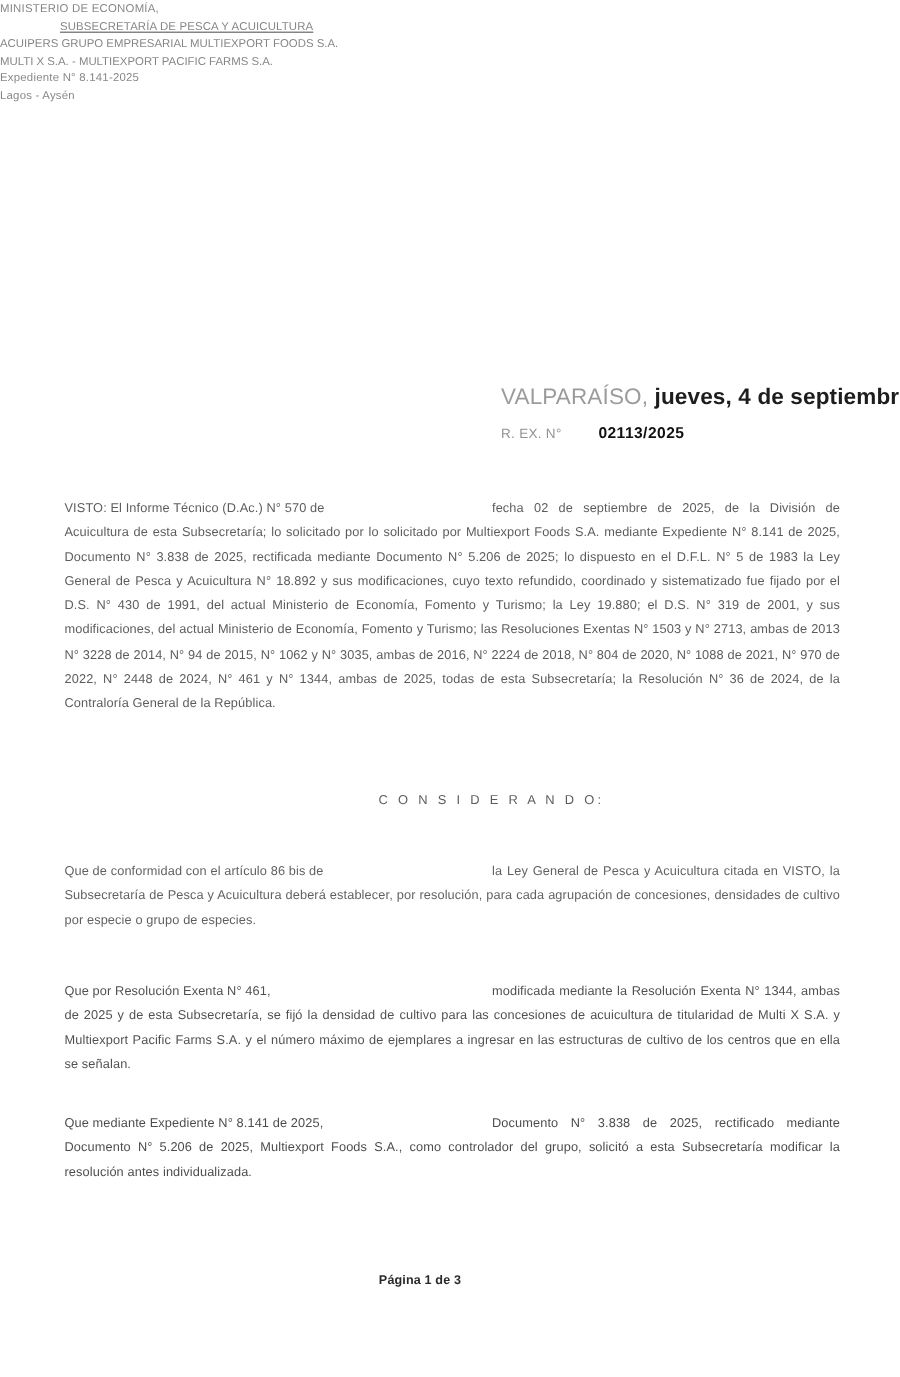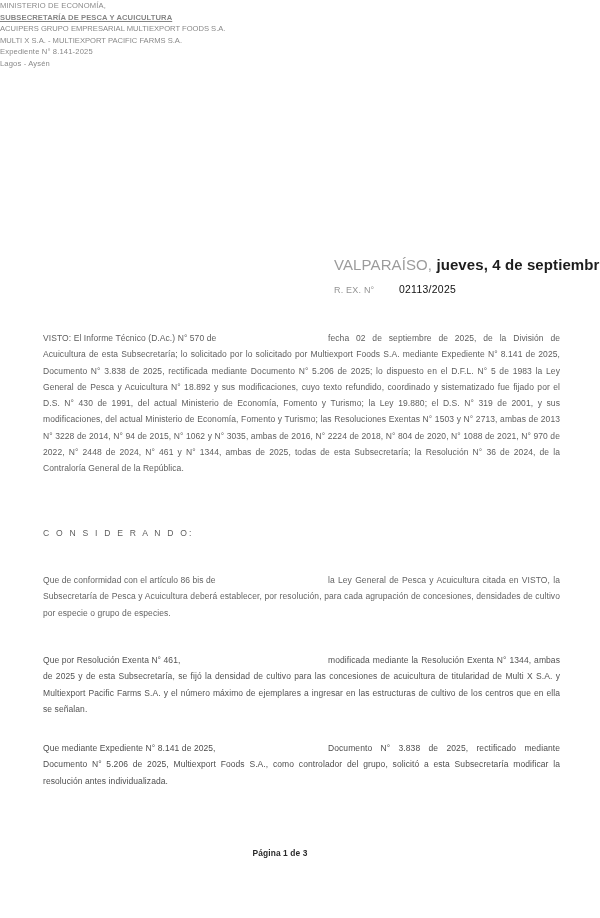--- a/index.html
+++ b/index.html
@@ -29,23 +29,24 @@
     top: 0;
     width: 370px;
     font-size: 7.6px;
     line-height: 11.6px;
     letter-spacing: 0.15px;
     color: #3a3a3a;
     opacity: 0.62;
   }
   .letterhead .lh-line { white-space: nowrap; }
   .letterhead .lh-strong {
-    font-weight: bold;
+    font-weight: normal;
     text-decoration: underline;
     letter-spacing: 0.1px;
+    margin-left: 40px;
   }
   .letterhead .lh-wide { letter-spacing: 0.0px; }
 
   
   .subject {
     position: absolute;
     left: 334px;
     top: 108px;
     width: 240px;
     font-size: 8.6px;
@@ -84,21 +85,21 @@
     width: 250px;
     font-size: 9px;
     white-space: nowrap;
   }
   .resnum .rn-label {
     color: #4a4a4a;
     opacity: 0.6;
     letter-spacing: 0.2px;
   }
   .resnum .rn-value {
-    font-weight: normal;
+    font-weight: bold;
     color: #111111;
     font-size: 10.4px;
     margin-left: 22px;
     letter-spacing: 0.3px;
   }
 
   
   .para {
     position: absolute;
     width: 517px;
@@ -120,21 +121,21 @@
 
   .considerando {
     position: absolute;
     left: 43px;
     top: 528px;
     width: 360px;
     font-size: 8.6px;
     letter-spacing: 2.2px;
     color: #333333;
     opacity: 0.8;
-    text-align: left;
+    text-align: right;
   }
 
   .footer {
     position: absolute;
     left: 0;
     top: 848px;
     width: 560px;
     text-align: center;
     font-size: 8.4px;
     font-weight: bold;

